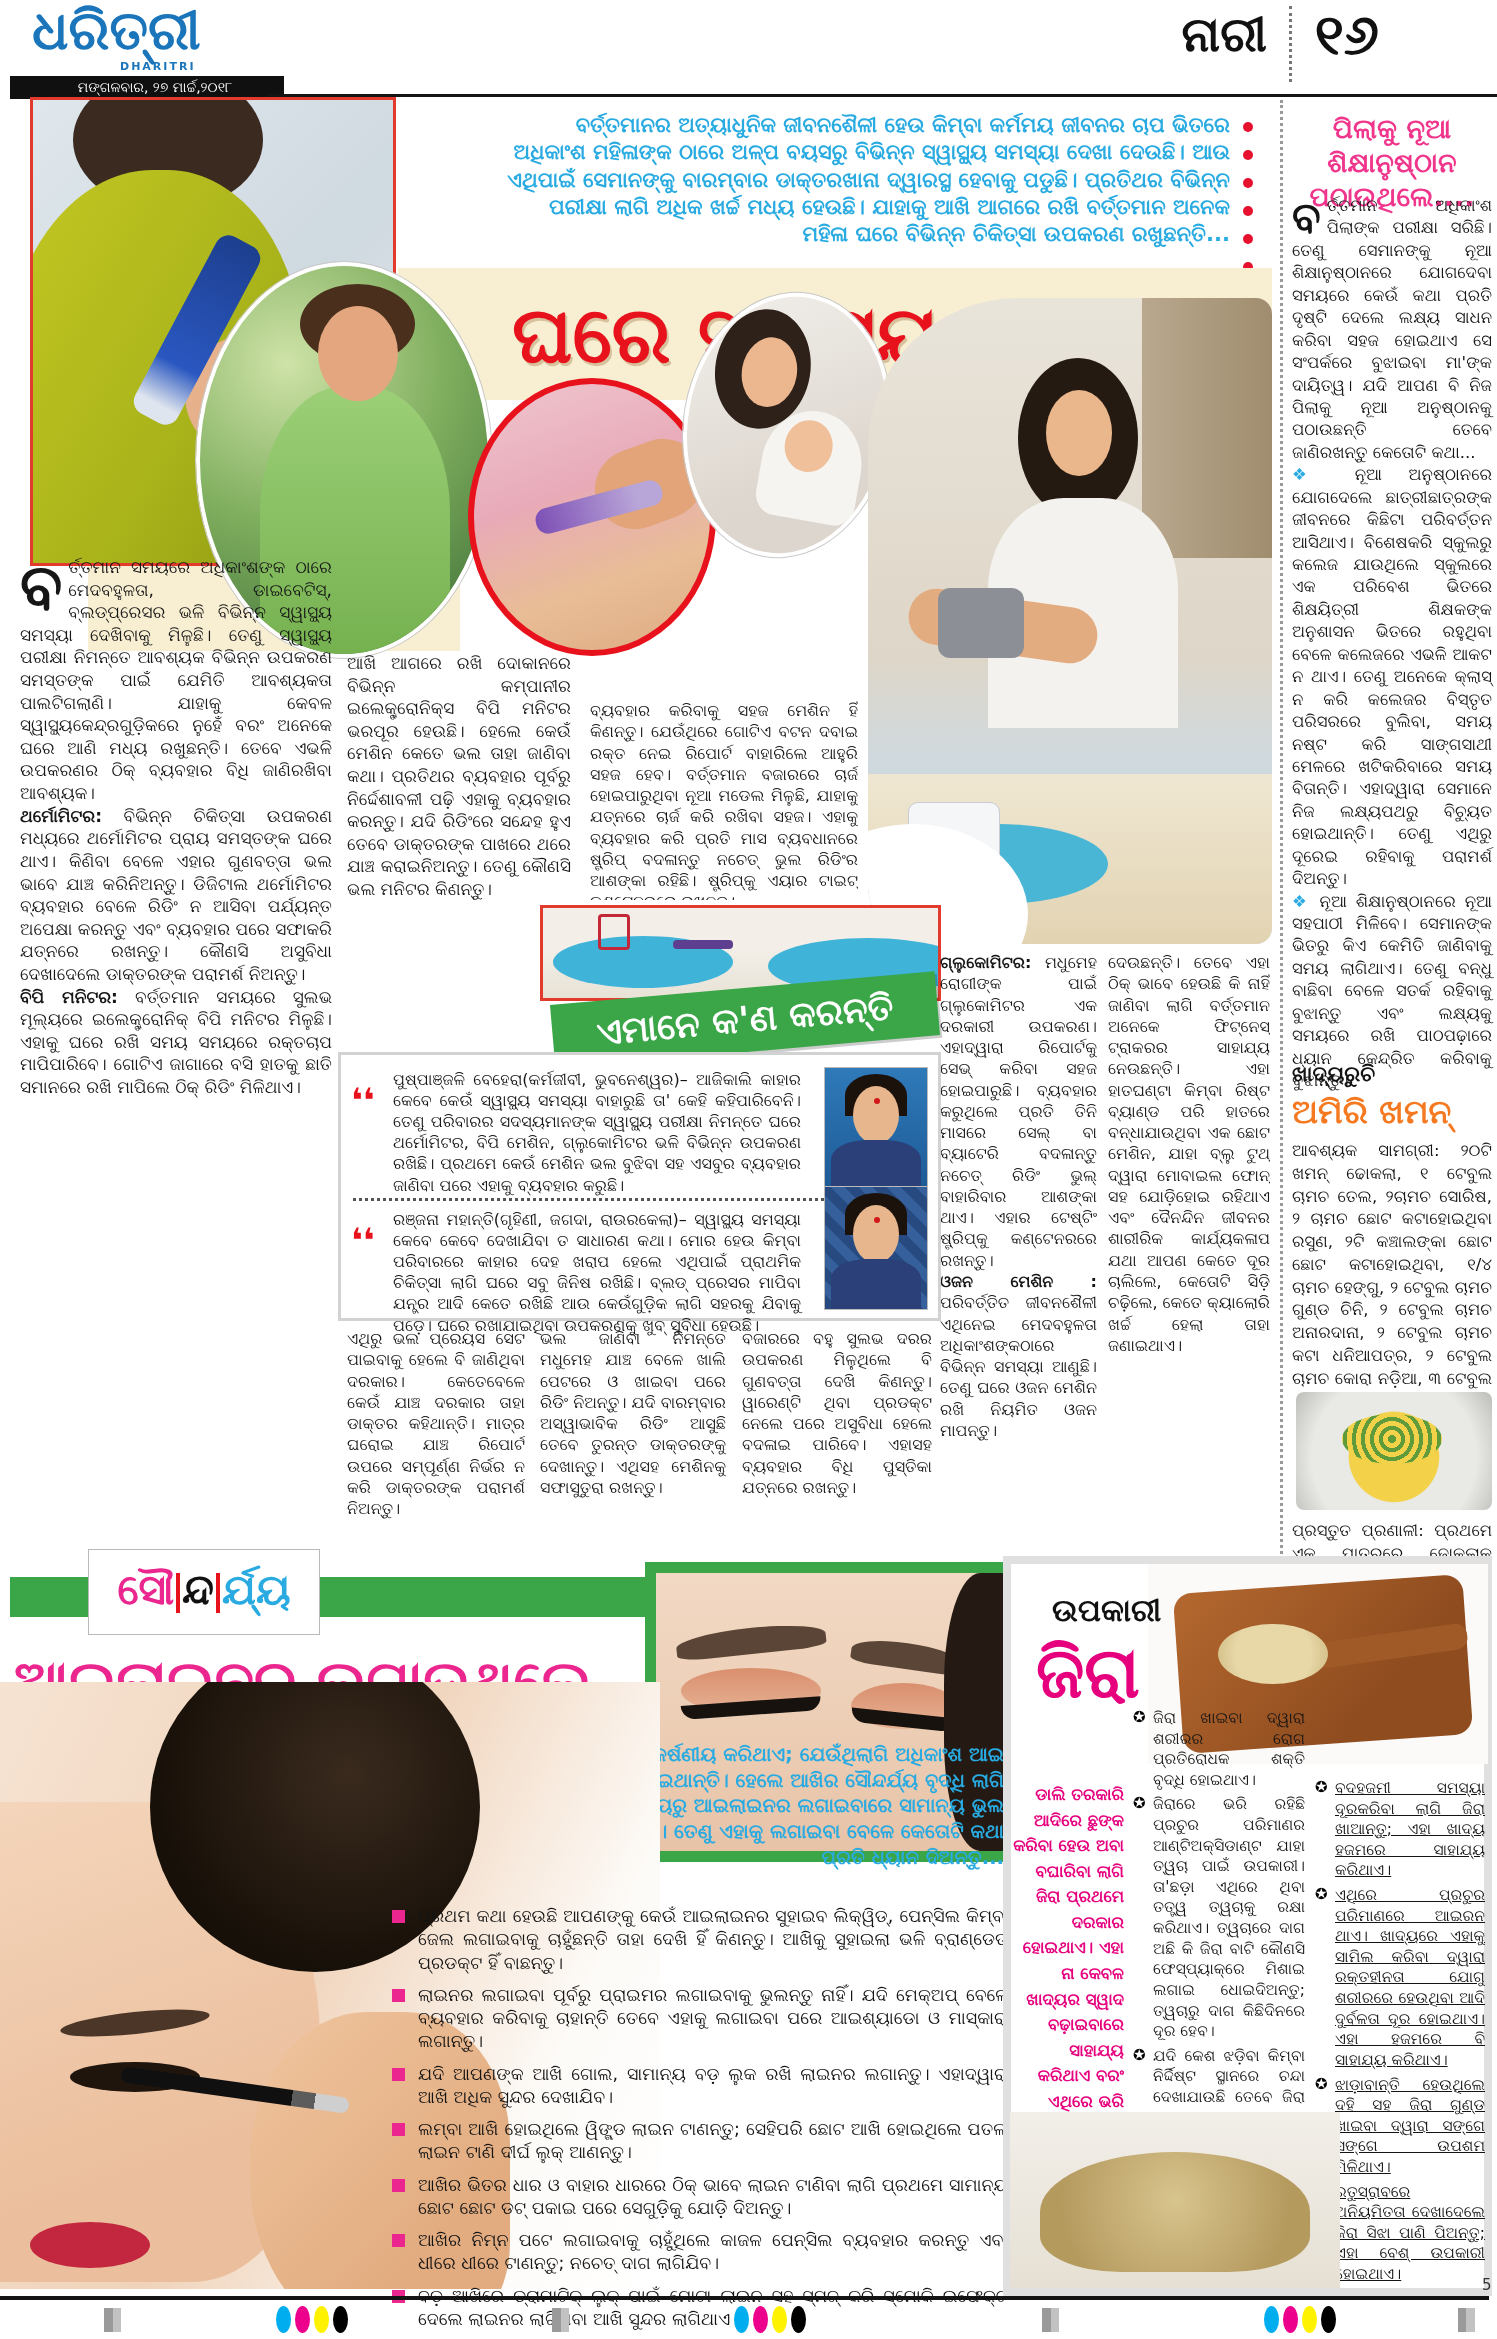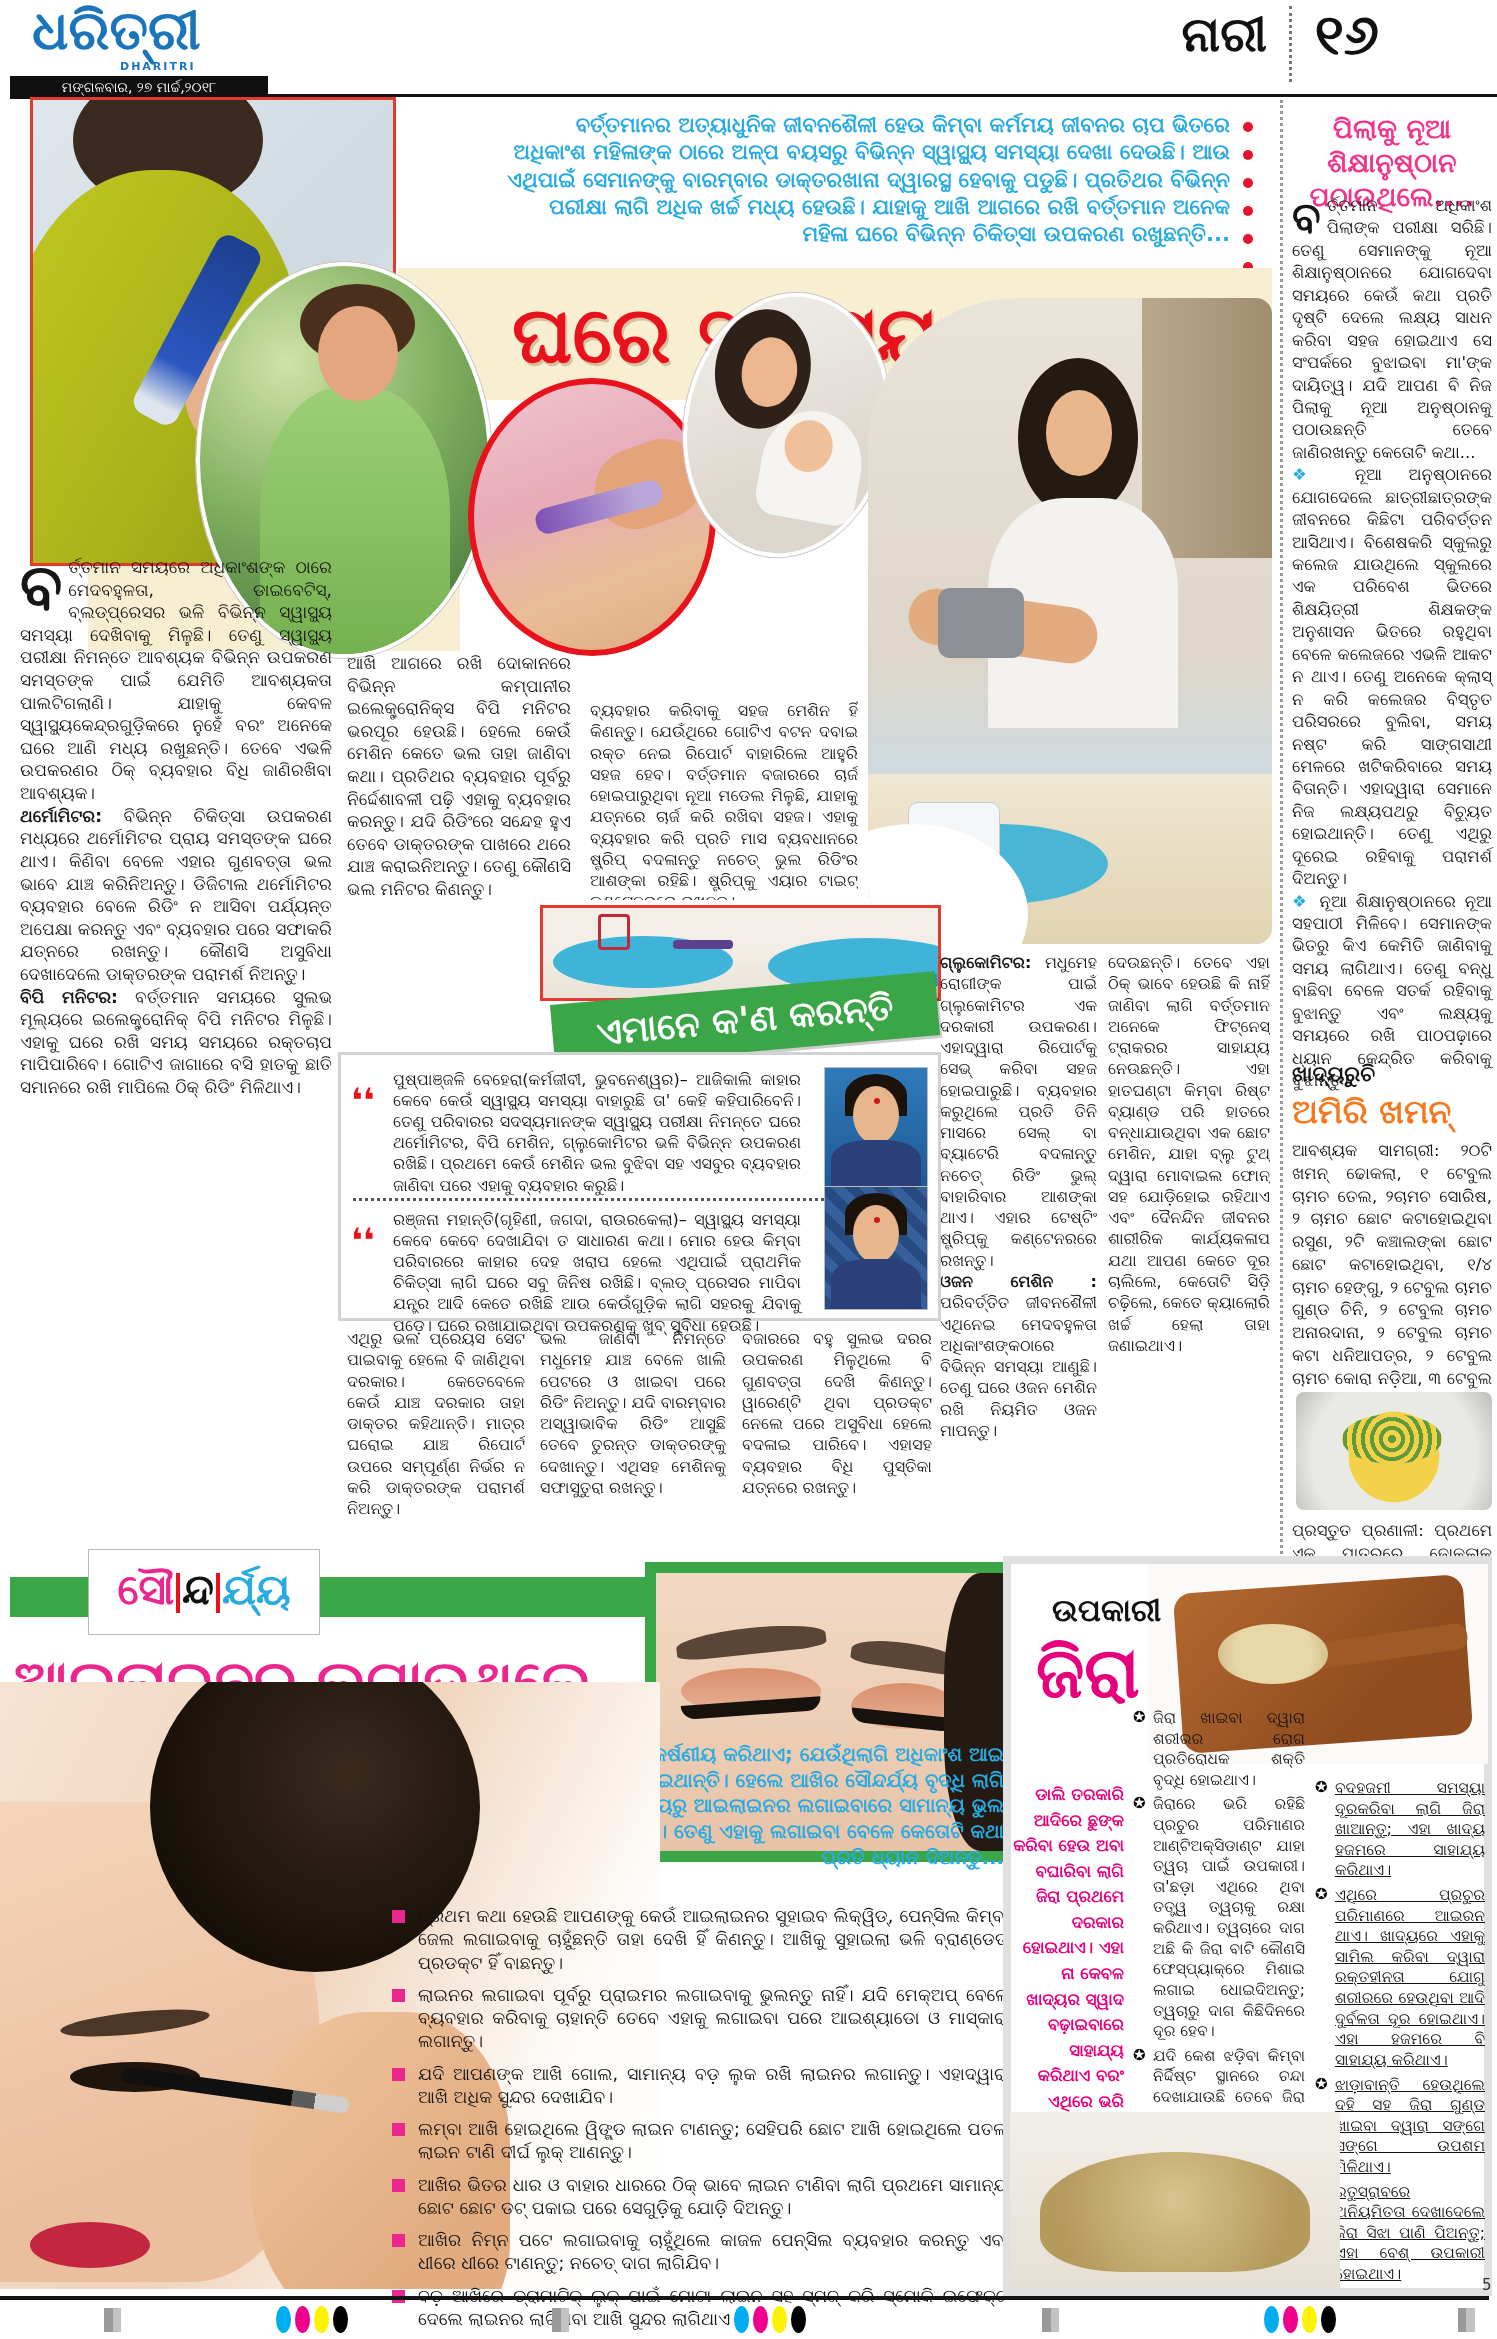--- a/index.html
+++ b/index.html
@@ -5,21 +5,21 @@
   html,body{margin:0;padding:0;background:#888;}
   #page{position:relative;width:1497px;height:2339px;background:#fff;overflow:hidden;
         font-family:"DejaVu Sans","Liberation Sans",sans-serif;color:#141414;}
   .abs{position:absolute;}
   .just{text-align:justify;}
   .b{font-weight:normal;}
   
   #masthead{left:32px;top:4px;font-size:54px;font-weight:bold;color:#1b75bb;line-height:1;}
   #masthead-sub{left:120px;top:60px;font-size:11px;font-weight:bold;letter-spacing:2px;color:#1b75bb;}
   #datebar{left:10px;top:76px;width:258px;height:23px;background:#101010;color:#fff;
-           font-size:14px;text-align:center;line-height:23px;}
+           font-size:14px;text-align:center;line-height:23px;padding-left:16px;}
   #section-name{right:230px;top:6px;font-size:48px;font-weight:bold;color:#111;}
   #page-no-odia{right:118px;top:2px;font-size:56px;font-weight:bold;color:#111;}
   #hdr-dots{right:205px;top:6px;height:76px;border-left:3px dotted #777;}
   #hdr-rule{left:268px;top:94px;width:1229px;height:3px;background:#141414;}
   
   #intro{left:505px;top:112px;width:725px;text-align:right;color:#29abe2;
          font-size:21px;font-weight:bold;line-height:1.3;}
   .red-dot{position:absolute;left:1243px;width:10px;height:10px;border-radius:50%;background:#e8112d;}
   
   #band{left:398px;top:268px;width:874px;height:132px;background:#f8efd3;}

